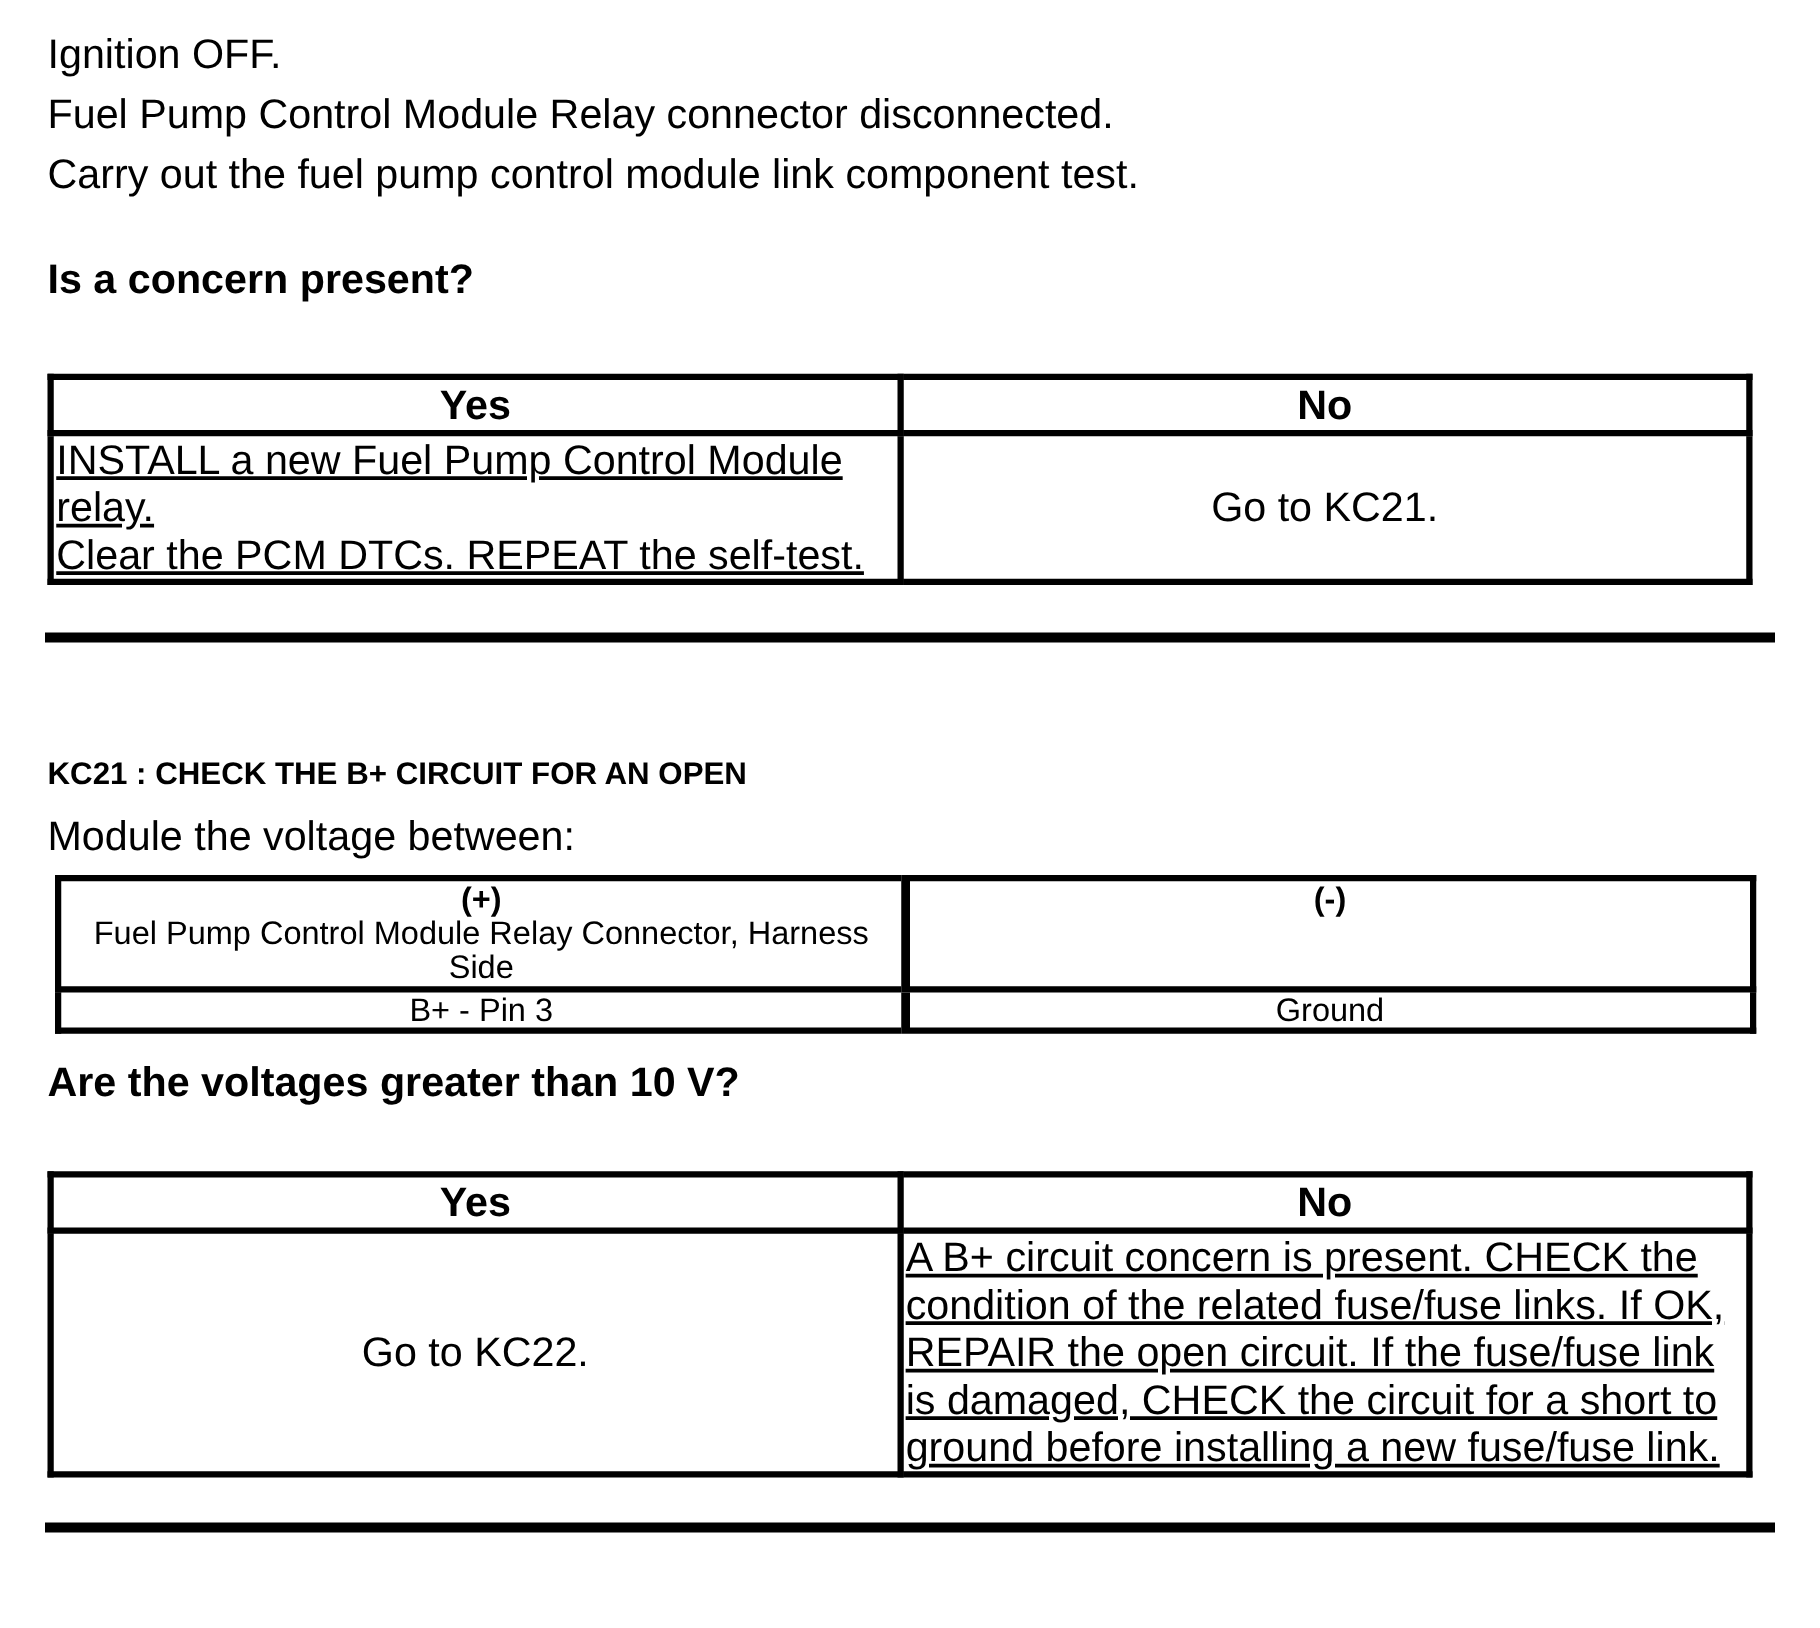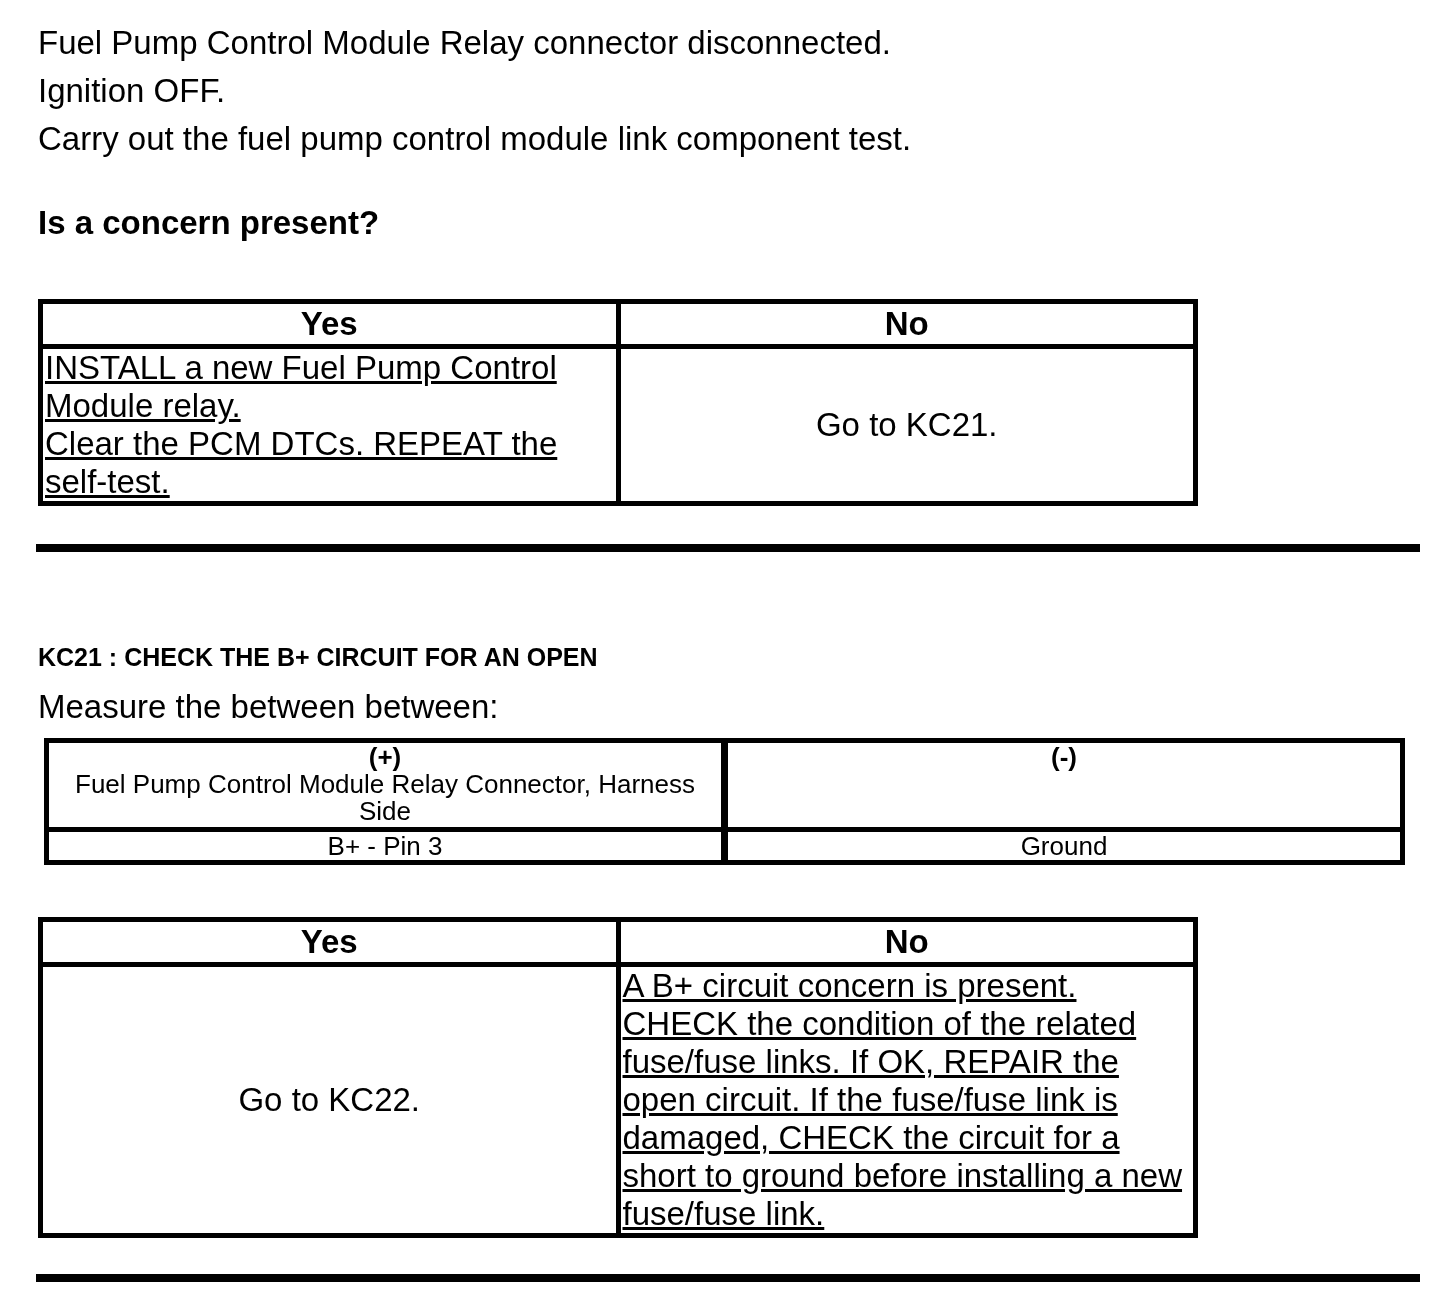--- a/index.html
+++ b/index.html
@@ -33,21 +33,21 @@
     font-weight: bold;
     line-height: 38px;
     margin: 46px 0 0 0;
   }
   .question-kc21 { margin-top: 20px; }
 
   
   .yesno-table {
     border-collapse: collapse;
     table-layout: fixed;
-    width: 1160px;
+    width: 1364px;
     margin-top: 38px;
   }
   .yesno-table th, .yesno-table td {
     border: 5px solid #000000;
     font-size: 33px;
     line-height: 38px;
     vertical-align: middle;
   }
   .yesno-table th {
     font-weight: bold;
@@ -100,22 +100,22 @@
   }
   .divider-rule.final { margin-top: 36px; }
 </style>
 </head>
 <body>
 
 <div class="page">
 
   <div>
 
+    <p class="step">Ignition OFF.</p>
     <p class="step">Fuel Pump Control Module Relay connector disconnected.</p>
-    <p class="step">Ignition OFF.</p>
     <p class="step">Carry out the fuel pump control module link component test.</p>
 
     <p class="question">Is a concern present?</p>
 
     <table class="yesno-table t1">
       <tbody>
           <tr>
         <th>Yes</th>
         <th>No</th>
       </tr>
@@ -126,40 +126,41 @@
       </tr>
     </tbody>
       </table>
 
     <hr class="divider-rule">
   </div>
 
   <div>
     <h2 class="section-heading kc21-heading">KC21 : CHECK THE B+ CIRCUIT FOR AN OPEN</h2>
 
-    <p class="step">Measure the between between:</p>
+    <p class="step">Module the voltage between:</p>
 
     <table class="measure-table">
       <tbody>
           <tr>
         <th>
           <span class="sym">(+)</span>
           <span class="sublabel">Fuel Pump Control Module Relay Connector, Harness Side</span>
         </th>
         <th class="neg-col">
           <span class="sym">(-)</span>
         </th>
       </tr>
       <tr>
         <td>B+ - Pin 3</td>
         <td class="neg-col">Ground</td>
       </tr>
     </tbody>
       </table>
 
+    <p class="question question-kc21">Are the voltages greater than 10 V?</p>
 
     <table class="yesno-table t3">
       <tbody>
           <tr>
         <th>Yes</th>
         <th>No</th>
       </tr>
       <tr>
         <td class="action-center">Go to KC22.</td>
         <td class="action-left">A B+ circuit concern is present. CHECK the condition of the related fuse/fuse links. If OK, REPAIR the open circuit. If the fuse/fuse link is damaged, CHECK the circuit for a short to ground before installing a new fuse/fuse link.</td>

